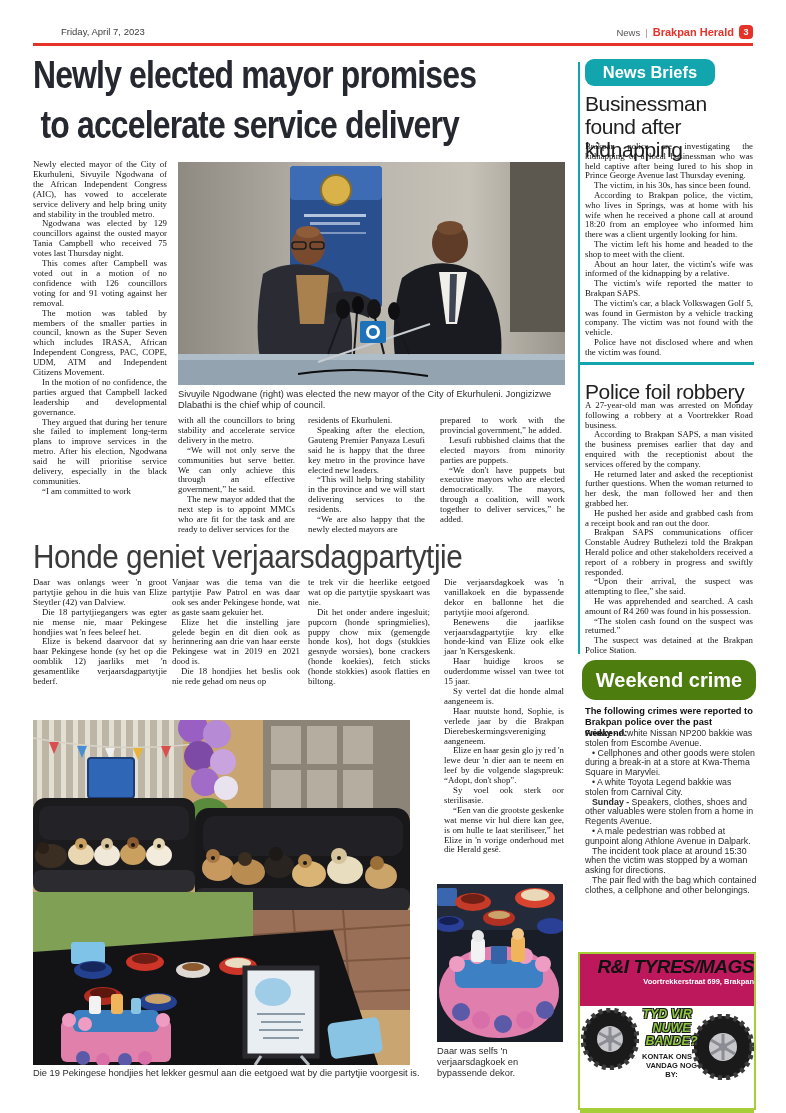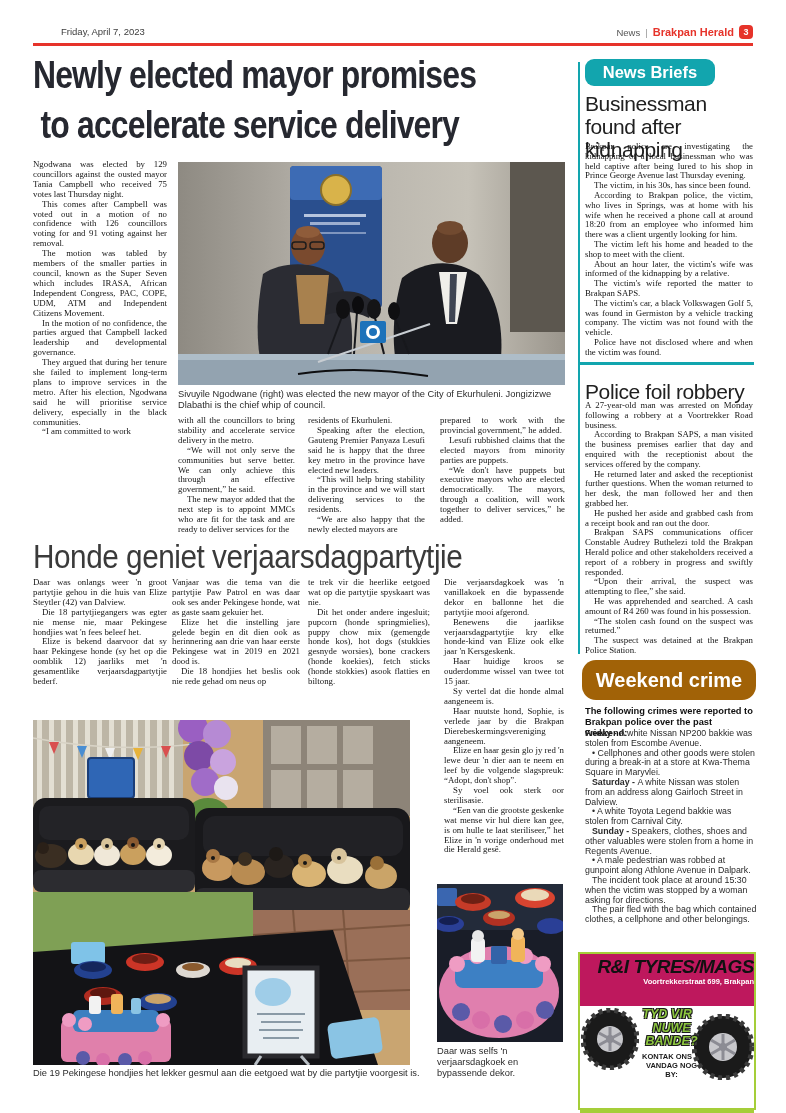--- a/index.html
+++ b/index.html
@@ -26,21 +26,21 @@
   .paras p{margin:0;}
   .paras p+p{text-indent:9px;}
   .caption{position:absolute;font-size:9.3px;line-height:10.8px;color:#2b2b2b;}
   
   .sb-vline{position:absolute;left:578px;top:62px;width:2px;height:592px;background:#12a5ae;}
   .sb-newsbriefs{position:absolute;left:585px;top:59px;width:130px;height:27px;background:#12a5ae;border-radius:9px;
                  color:#fff;font-weight:bold;font-size:16.5px;display:flex;align-items:center;justify-content:center;}
   .sb-body{position:absolute;left:585px;width:168px;font-family:"Liberation Serif",serif;font-size:8.8px;
            line-height:9.8px;color:#151515;text-align:justify;}
   .sb-divider{position:absolute;left:578px;top:362px;width:176px;height:3px;background:#12a5ae;}
-  .sb-weekend{position:absolute;left:582px;top:660px;width:174px;height:40px;background:#a16207;border-radius:14px;
+  .sb-weekend{position:absolute;left:582px;top:660px;width:174px;height:40px;background:#4d7c0f;border-radius:14px;
               color:#fff;font-weight:bold;font-size:20px;display:flex;align-items:center;justify-content:center;}
   .wk-intro{position:absolute;left:585px;top:706px;width:172px;font-weight:bold;font-size:9.3px;line-height:10.8px;color:#111;}
   .wk-body{position:absolute;left:585px;top:729px;width:172px;font-size:8.8px;line-height:9.8px;color:#2a2a2a;}
   .wk-body p{margin:0;}
   .wk-body p+p{text-indent:7px;}
   .wk-body .lead-bold{font-weight:bold;}
   
   .photo{position:absolute;overflow:hidden;}
   .photo svg{display:block;width:100%;height:100%;}
   
@@ -71,20 +71,21 @@
     <span class="hdr-brand">Brakpan Herald</span>
     <span class="hdr-pagenum">3</span>
   </div>
   <div class="hdr-rule"></div>
 
   <div class="main-headline paras">
       <p>Newly elected mayor promises</p>
       <p>to accelerate service delivery</p>
     </div>
   <div class="serif-col paras" style="left:33px;top:160px;width:134px;">
+      <p>Newly elected mayor of the City of Ekurhuleni, Sivuyile Ngodwana of the African Independent Congress (AIC), has vowed to accelerate service delivery and help bring unity and stability in the troubled metro.</p>
       <p>Ngodwana was elected by 129 councillors against the ousted mayor Tania Campbell who received 75 votes last Thursday night.</p>
       <p>This comes after Campbell was voted out in a motion of no confidence with 126 councillors voting for and 91 voting against her removal.</p>
       <p>The motion was tabled by members of the smaller parties in council, known as the Super Seven which includes IRASA, African Independent Congress, PAC, COPE, UDM, ATM and Independent Citizens Movement.</p>
       <p>In the motion of no confidence, the parties argued that Campbell lacked leadership and developmental governance.</p>
       <p>They argued that during her tenure she failed to implement long-term plans to improve services in the metro. After his election, Ngodwana said he will prioritise service delivery, especially in the black communities.</p>
       <p>“I am committed to work</p>
     </div>
 
   <div class="photo" style="left:178px;top:162px;width:387px;height:223px;">
     <svg viewBox="0 0 387 223" preserveAspectRatio="none">
@@ -436,21 +437,20 @@
       <p>He was apprehended and searched. A cash amount of R4 260 was found in his possession.</p>
       <p>“The stolen cash found on the suspect was returned.”</p>
       <p>The suspect was detained at the Brakpan Police Station.</p>
     </div>
 
   <div class="sb-weekend">Weekend crime</div>
   <div class="wk-intro">The following crimes were reported to Brakpan police over the past weekend:</div>
   <div class="wk-body paras">
       <p><span class="lead-bold">Friday - </span>A white Nissan NP200 bakkie was stolen from Escombe Avenue.</p>
       <p><span>• </span>Cellphones and other goods were stolen during a break-in at a store at Kwa-Thema Square in Maryvlei.</p>
-      <p><span class="lead-bold">Saturday - </span>A white Nissan was stolen from an address along Gairloch Street in Dalview.</p>
       <p><span>• </span>A white Toyota Legend bakkie was stolen from Carnival City.</p>
       <p><span class="lead-bold">Sunday - </span>Speakers, clothes, shoes and other valuables were stolen from a home in Regents Avenue.</p>
       <p><span>• </span>A male pedestrian was robbed at gunpoint along Athlone Avenue in Dalpark.</p>
       <p>The incident took place at around 15:30 when the victim was stopped by a woman asking for directions.</p>
       <p>The pair fled with the bag which contained clothes, a cellphone and other belongings.</p>
     </div>
 
   <div class="ad">
     <div class="ad-top">
       <div class="ad-title">R&amp;I TYRES/MAGS</div>

